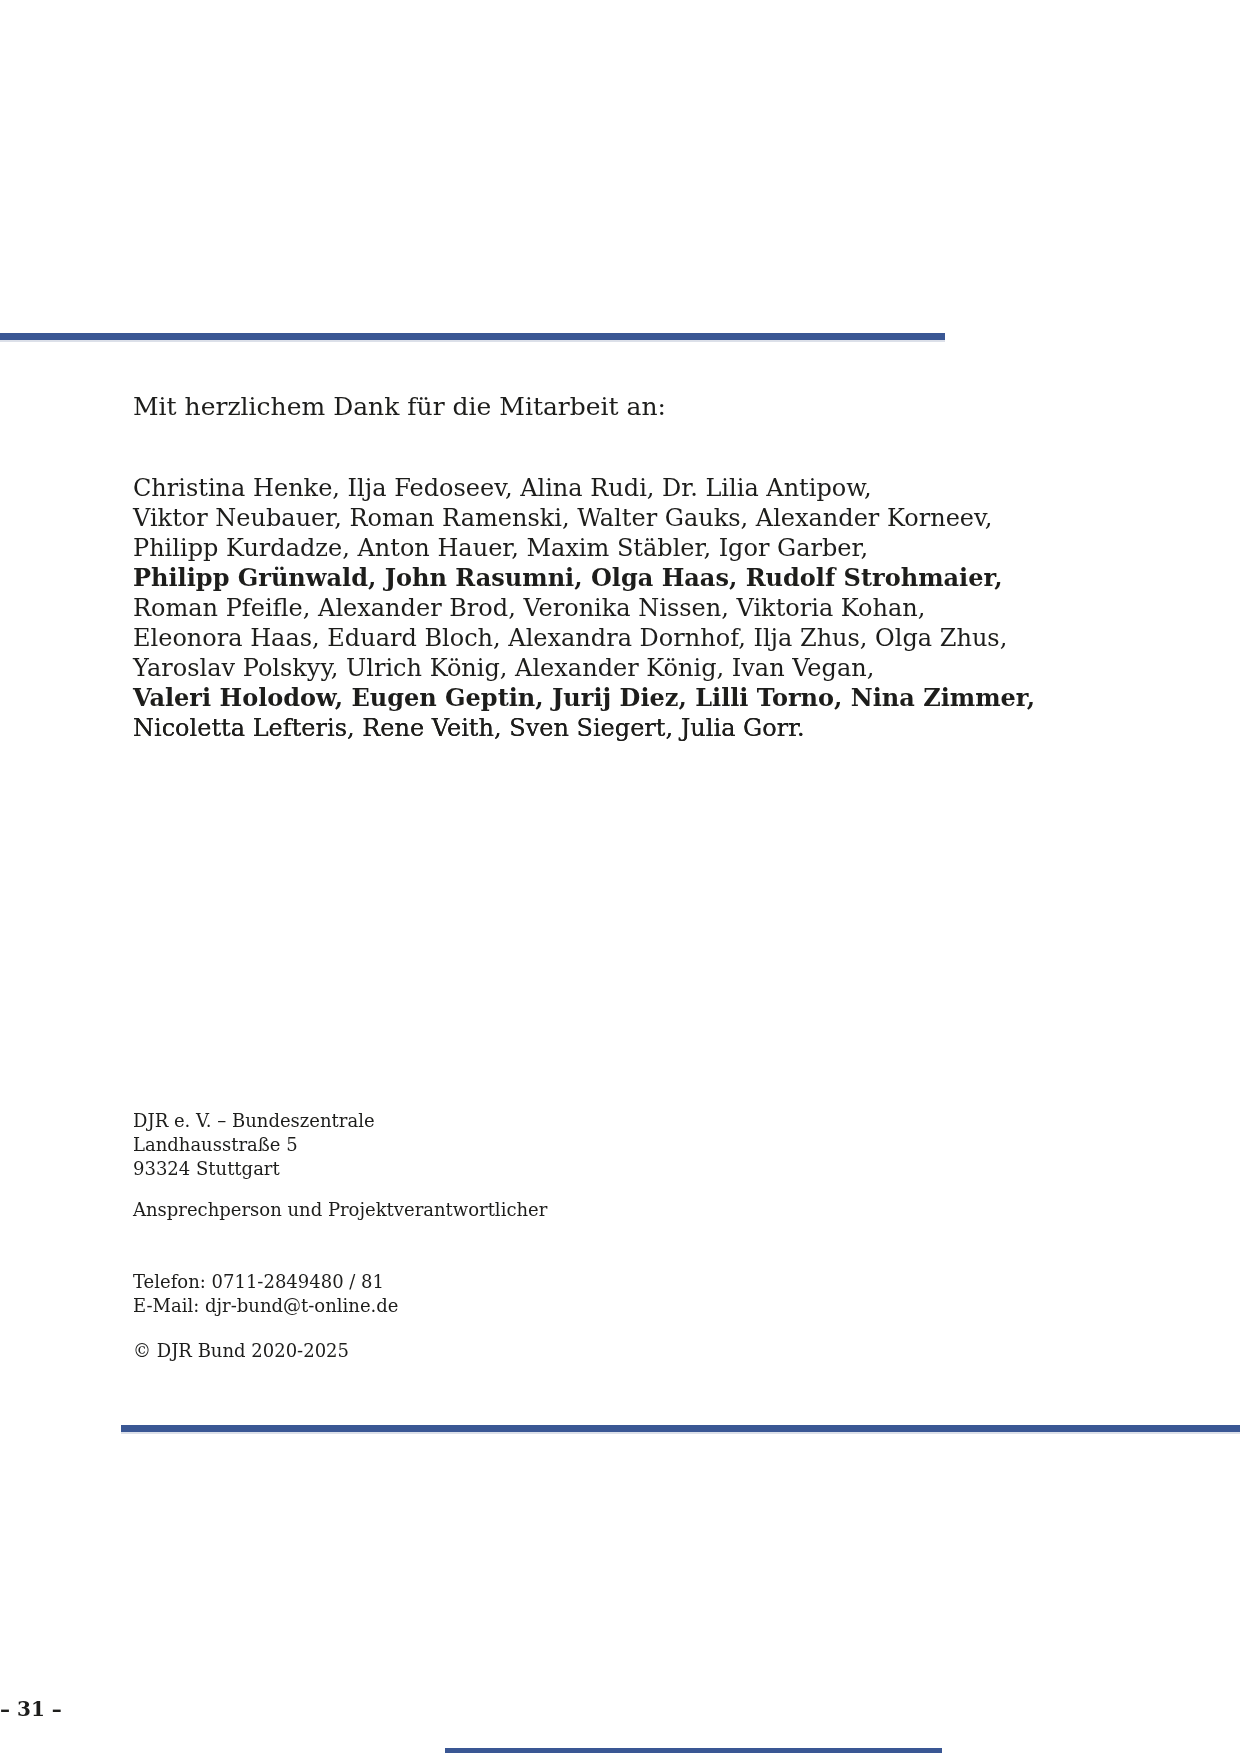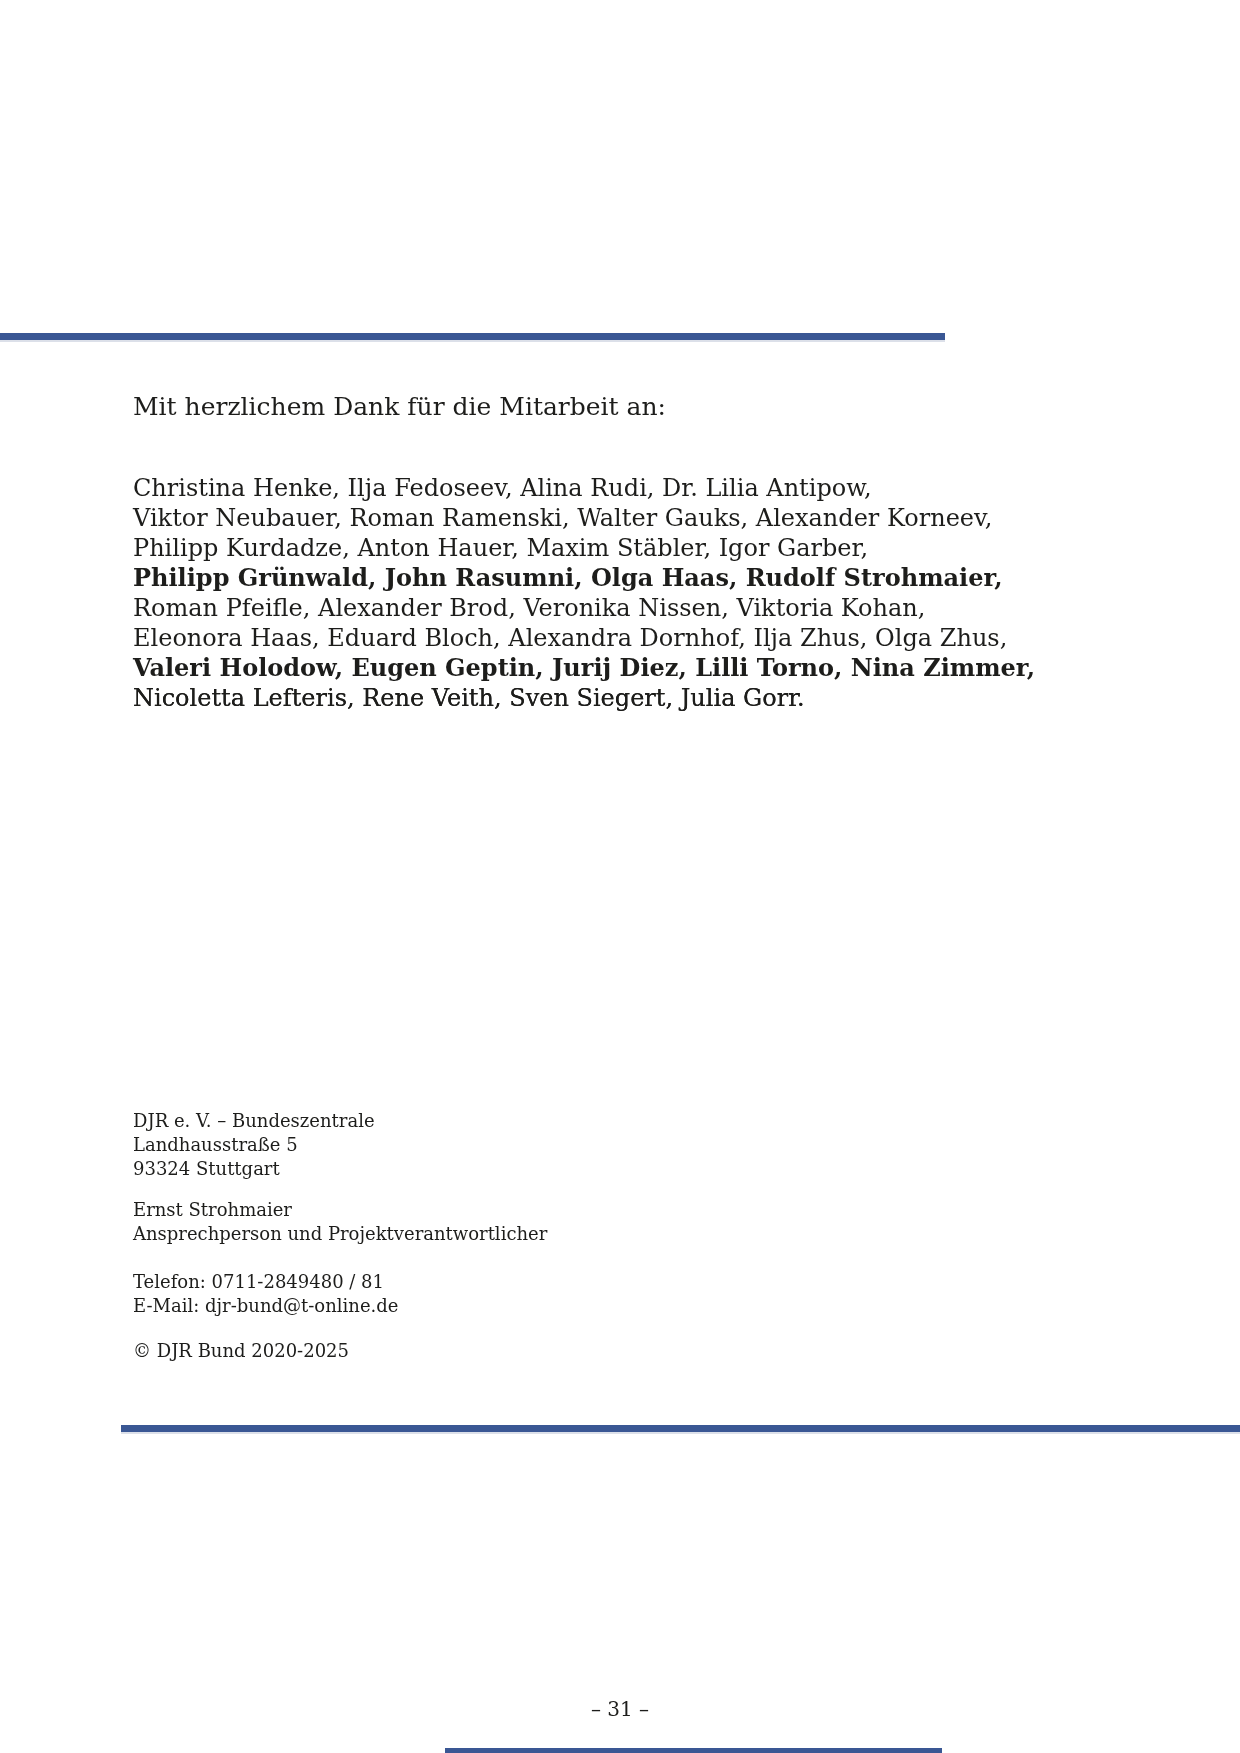--- a/index.html
+++ b/index.html
@@ -85,54 +85,54 @@
     top: 1339px;
     font-size: 18px;
     line-height: 24px;
     white-space: nowrap;
   }
   .page-number {
     position: absolute;
     left: 0;
     top: 1697px;
     width: 1240px;
-    text-align: center;
+    text-align: left;
     font-size: 20px;
-    font-weight: normal;
+    font-weight: bold;
     line-height: 24px;
   }
 </style>
 </head>
 <body style="color: rgb(29, 29, 27);">
 
 <div>
 
   <div class="rule top-rule" style="background: rgb(58, 87, 148);"></div>
 
   <div class="heading">Mit herzlichem Dank für die Mitarbeit an:</div>
 
   <div class="names">
     <div class="line">Christina Henke, Ilja Fedoseev, Alina Rudi, Dr. Lilia Antipow,</div>
     <div class="line">Viktor Neubauer, Roman Ramenski, Walter Gauks, Alexander Korneev,</div>
     <div class="line">Philipp Kurdadze, Anton Hauer, Maxim Stäbler, Igor Garber,</div>
     <div class="line semibold">Philipp Grünwald, John Rasumni, Olga Haas, Rudolf Strohmaier,</div>
     <div class="line">Roman Pfeifle, Alexander Brod, Veronika Nissen, Viktoria Kohan,</div>
     <div class="line">Eleonora Haas, Eduard Bloch, Alexandra Dornhof, Ilja Zhus, Olga Zhus,</div>
+    <div class="line">Yaroslav Polskyy, Ulrich König, Alexander König, Ivan Vegan,</div>
     <div class="line semibold">Valeri Holodow, Eugen Geptin, Jurij Diez, Lilli Torno, Nina Zimmer,</div>
     <div class="line medium">Nicoletta Lefteris, Rene Veith, Sven Siegert, Julia Gorr.</div>
   </div>
 
   <div class="contact-block block-address">
     <div class="cline">DJR e. V. – Bundeszentrale</div>
     <div class="cline">Landhausstraße 5</div>
     <div class="cline">93324 Stuttgart</div>
   </div>
 
   <div class="contact-block block-person">
-    <div class="cline">Ernst Strohmaier</div>
     <div class="cline">Ansprechperson und Projektverantwortlicher</div>
   </div>
 
   <div class="contact-block block-reach">
     <div class="cline">Telefon: 0711-2849480 / 81</div>
     <div class="cline">E-Mail: djr-bund@t-online.de</div>
   </div>
 
   <div class="copyright">© DJR Bund 2020-2025</div>
 

